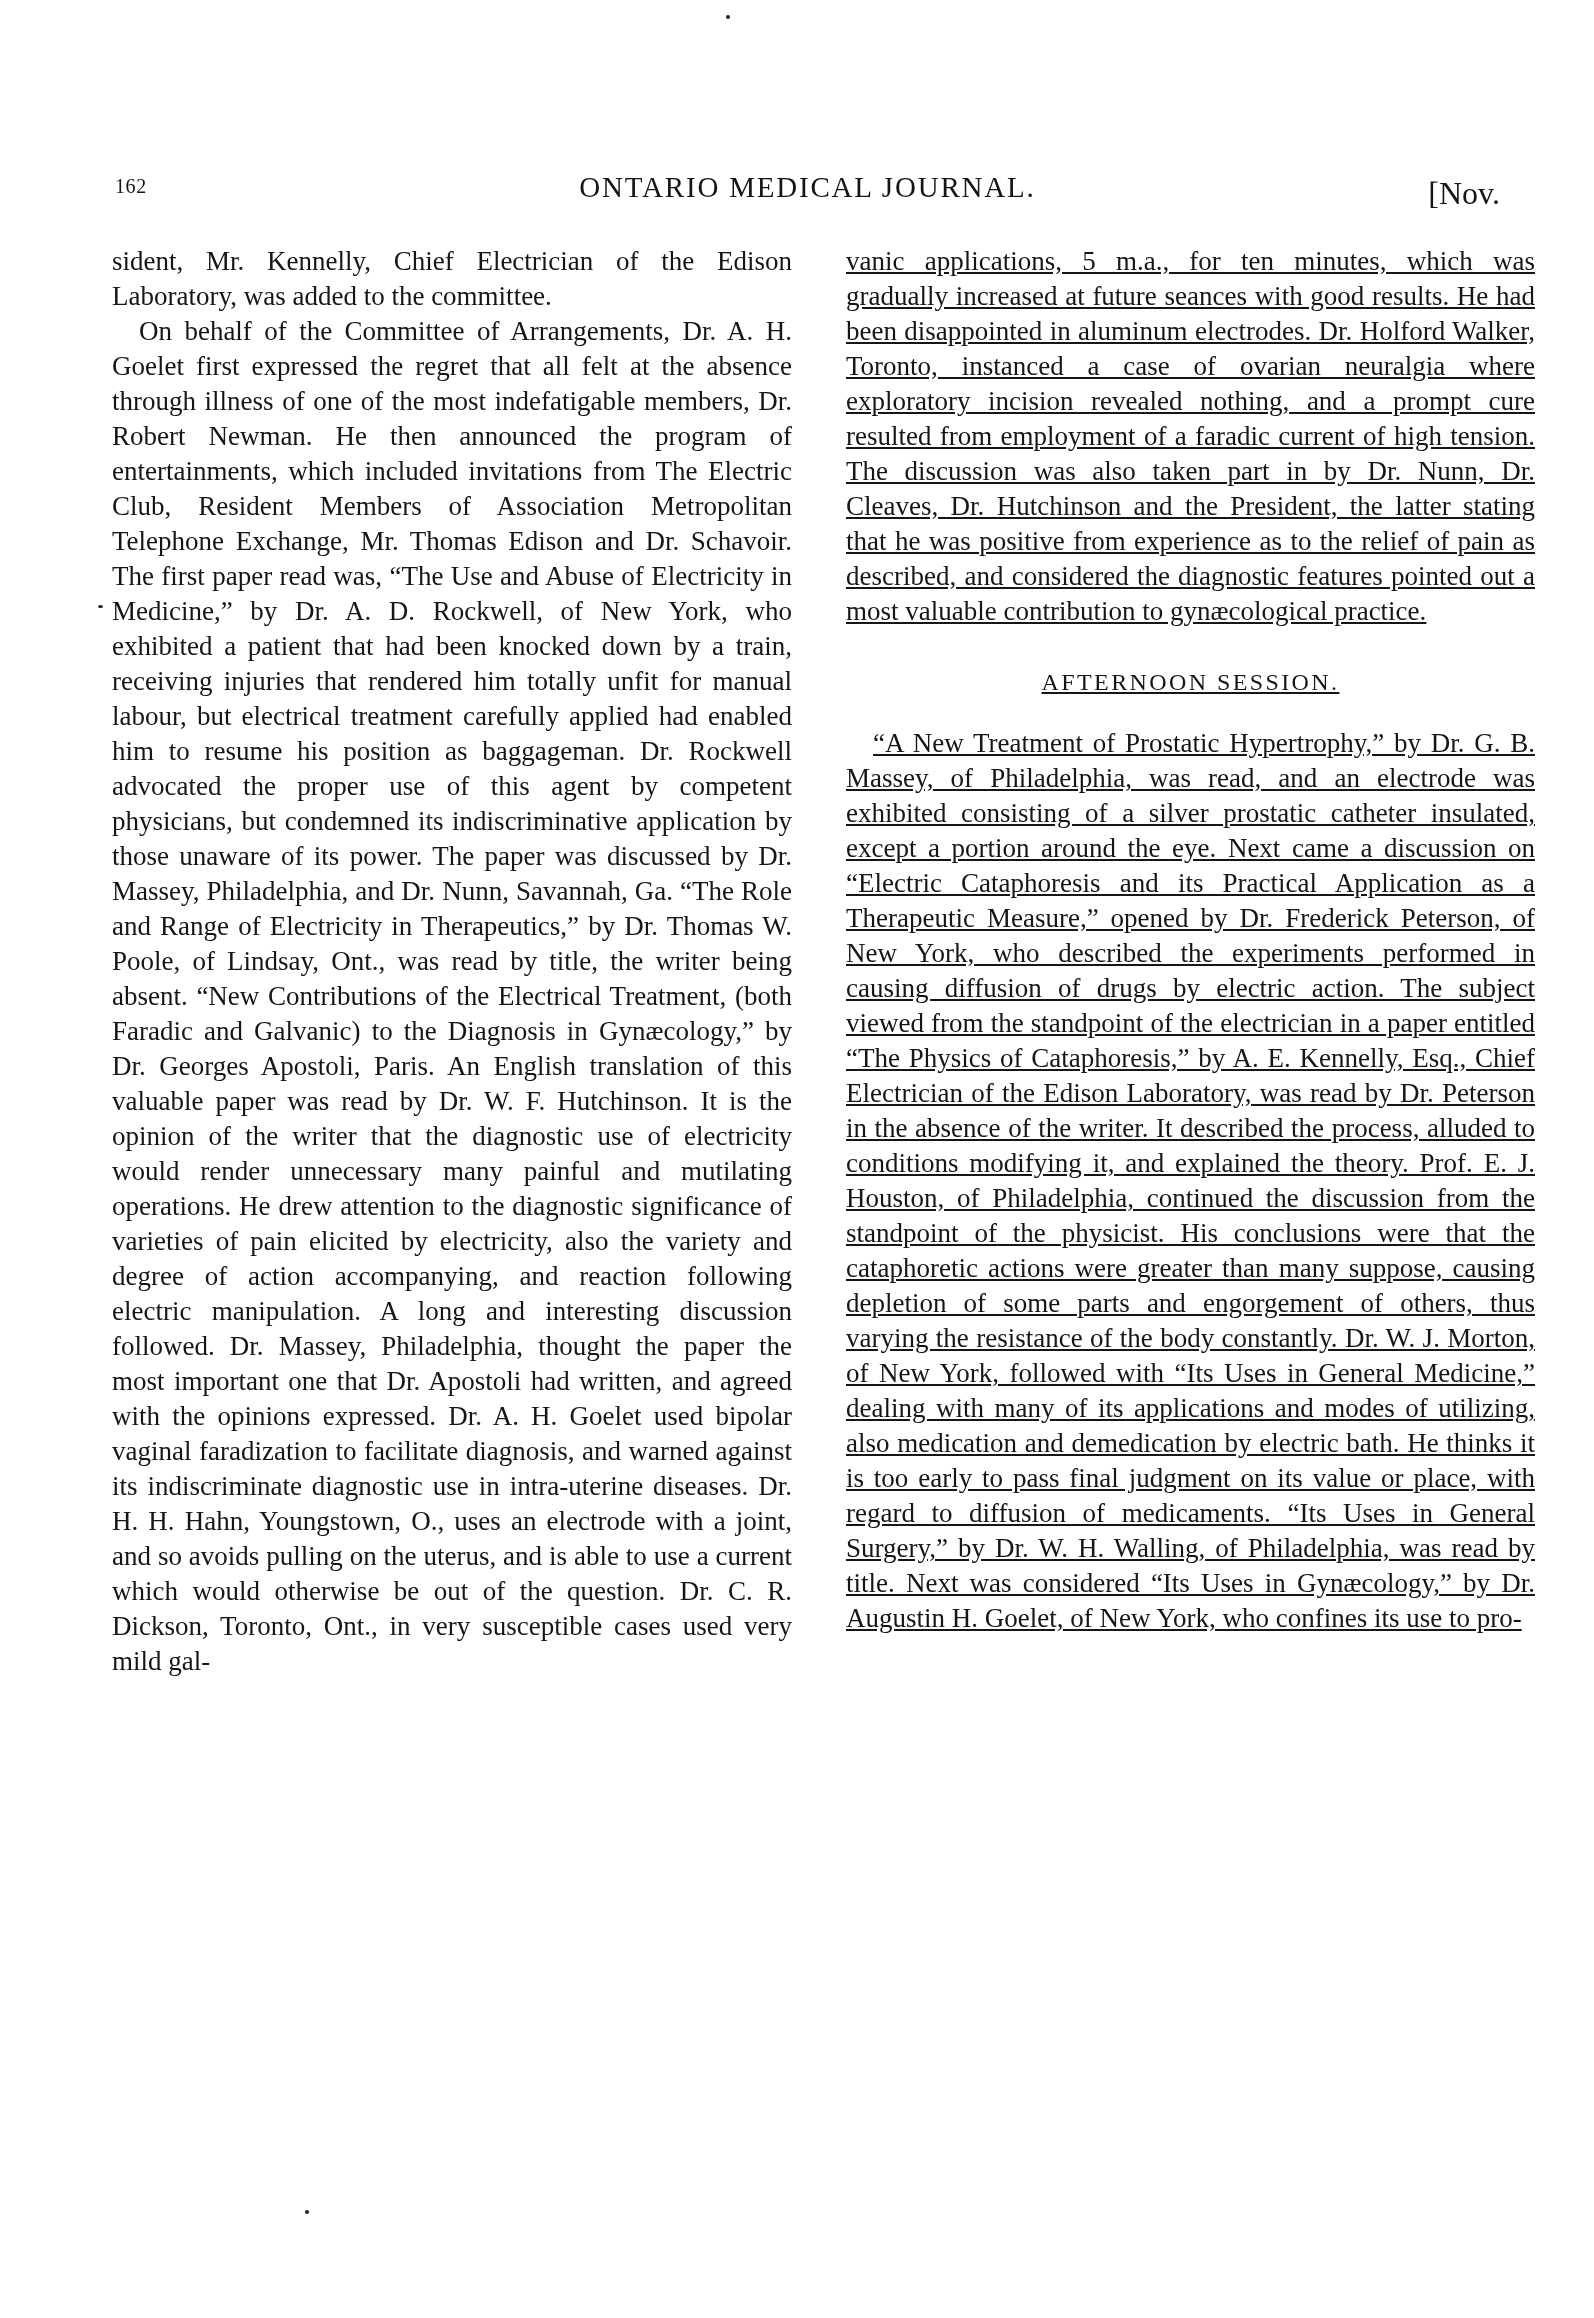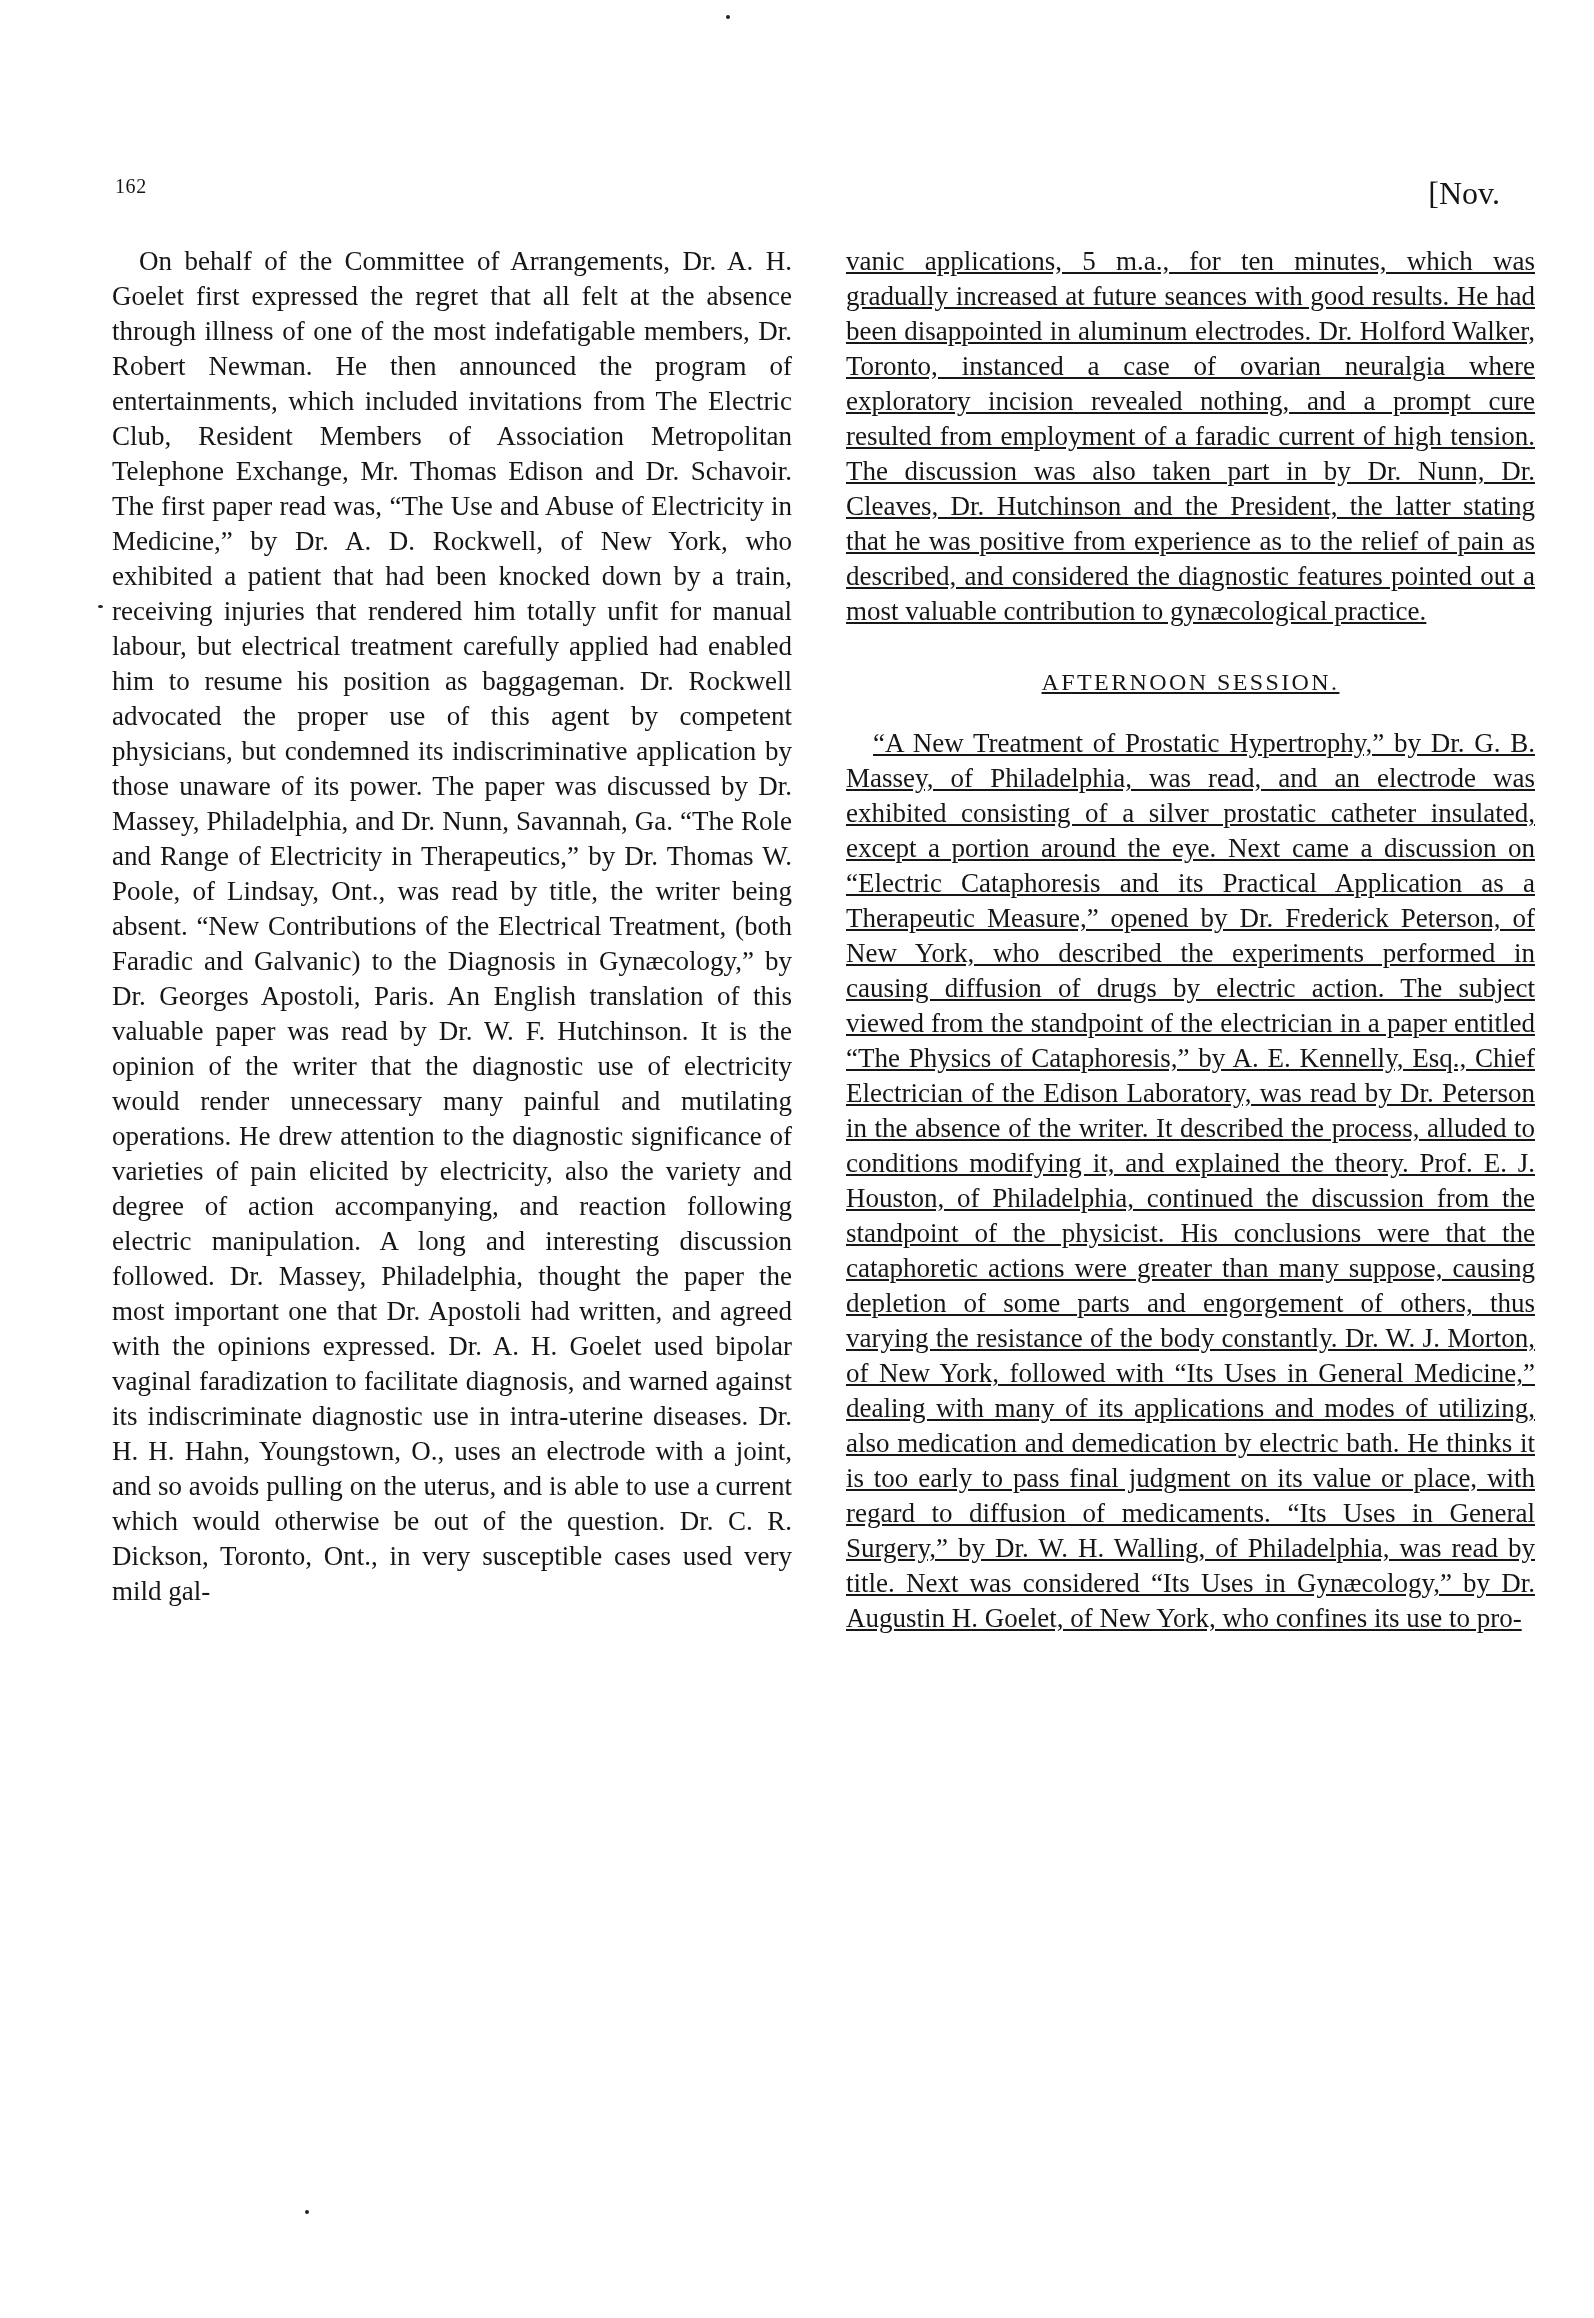--- a/index.html
+++ b/index.html
@@ -19,24 +19,26 @@
 </style>
 </head>
 <body>
 
 <div class="speck" style="left:726px; top:14.6px;"></div>
 <div class="speck" style="left:98px; top:605px; width:4.9px; height:3.1px;"></div>
 <div class="speck" style="left:305px; top:2210px;"></div>
 
 <div class="header">
   <span class="page-no">162</span>
+  <div class="running-title">ONTARIO MEDICAL JOURNAL.</div>
   <span class="issue">[Nov.</span>
 </div>
 
 <div class="col left">
+  <p>sident, Mr. Kennelly, Chief Electrician of the Edison Laboratory, was added to the committee.</p>
   <p class="indent">On behalf of the Committee of Arrangements, Dr. A. H. Goelet first expressed the regret that all felt at the absence through illness of one of the most indefatigable members, Dr. Robert Newman. He then announced the program of entertainments, which included invitations from The Electric Club, Resident Members of Association Metropolitan Telephone Exchange, Mr. Thomas Edison and Dr. Schavoir. The first paper read was, “The Use and Abuse of Electricity in Medicine,” by Dr. A. D. Rockwell, of New York, who exhibited a patient that had been knocked down by a train, receiving injuries that rendered him totally unfit for manual labour, but electrical treatment carefully applied had enabled him to resume his position as baggageman. Dr. Rockwell advocated the proper use of this agent by competent physicians, but condemned its indiscriminative application by those unaware of its power. The paper was discussed by Dr. Massey, Philadelphia, and Dr. Nunn, Savannah, Ga. “The Role and Range of Electricity in Therapeutics,” by Dr. Thomas W. Poole, of Lindsay, Ont., was read by title, the writer being absent. “New Contributions of the Electrical Treatment, (both Faradic and Galvanic) to the Diagnosis in Gynæcology,” by Dr. Georges Apostoli, Paris. An English translation of this valuable paper was read by Dr. W. F. Hutchinson. It is the opinion of the writer that the diagnostic use of electricity would render unnecessary many painful and mutilating operations. He drew attention to the diagnostic significance of varieties of pain elicited by electricity, also the variety and degree of action accompanying, and reaction following electric manipulation. A long and interesting discussion followed. Dr. Massey, Philadelphia, thought the paper the most important one that Dr. Apostoli had written, and agreed with the opinions expressed. Dr. A. H. Goelet used bipolar vaginal faradization to facilitate diagnosis, and warned against its indiscriminate diagnostic use in intra-uterine diseases. Dr. H. H. Hahn, Youngstown, O., uses an electrode with a joint, and so avoids pulling on the uterus, and is able to use a current which would otherwise be out of the question. Dr. C. R. Dickson, Toronto, Ont., in very susceptible cases used very mild gal-</p>
 </div>
 
 <div class="col right">
   <p>vanic applications, 5 m.a., for ten minutes, which was gradually increased at future seances with good results. He had been disappointed in aluminum electrodes. Dr. Holford Walker, Toronto, instanced a case of ovarian neuralgia where exploratory incision revealed nothing, and a prompt cure resulted from employment of a faradic current of high tension. The discussion was also taken part in by Dr. Nunn, Dr. Cleaves, Dr. Hutchinson and the President, the latter stating that he was positive from experience as to the relief of pain as described, and considered the diagnostic features pointed out a most valuable contribution to gynæcological practice.</p>
   <div class="section-heading">AFTERNOON SESSION.</div>
   <p class="indent">“A New Treatment of Prostatic Hypertrophy,” by Dr. G. B. Massey, of Philadelphia, was read, and an electrode was exhibited consisting of a silver prostatic catheter insulated, except a portion around the eye. Next came a discussion on “Electric Cataphoresis and its Practical Application as a Therapeutic Measure,” opened by Dr. Frederick Peterson, of New York, who described the experiments performed in causing diffusion of drugs by electric action. The subject viewed from the standpoint of the electrician in a paper entitled “The Physics of Cataphoresis,” by A. E. Kennelly, Esq., Chief Electrician of the Edison Laboratory, was read by Dr. Peterson in the absence of the writer. It described the process, alluded to conditions modifying it, and explained the theory. Prof. E. J. Houston, of Philadelphia, continued the discussion from the standpoint of the physicist. His conclusions were that the cataphoretic actions were greater than many suppose, causing depletion of some parts and engorgement of others, thus varying the resistance of the body constantly. Dr. W. J. Morton, of New York, followed with “Its Uses in General Medicine,” dealing with many of its applications and modes of utilizing, also medication and demedication by electric bath. He thinks it is too early to pass final judgment on its value or place, with regard to diffusion of medicaments. “Its Uses in General Surgery,” by Dr. W. H. Walling, of Philadelphia, was read by title. Next was considered “Its Uses in Gynæcology,” by Dr. Augustin H. Goelet, of New York, who confines its use to pro-</p>
 </div>
 
 

